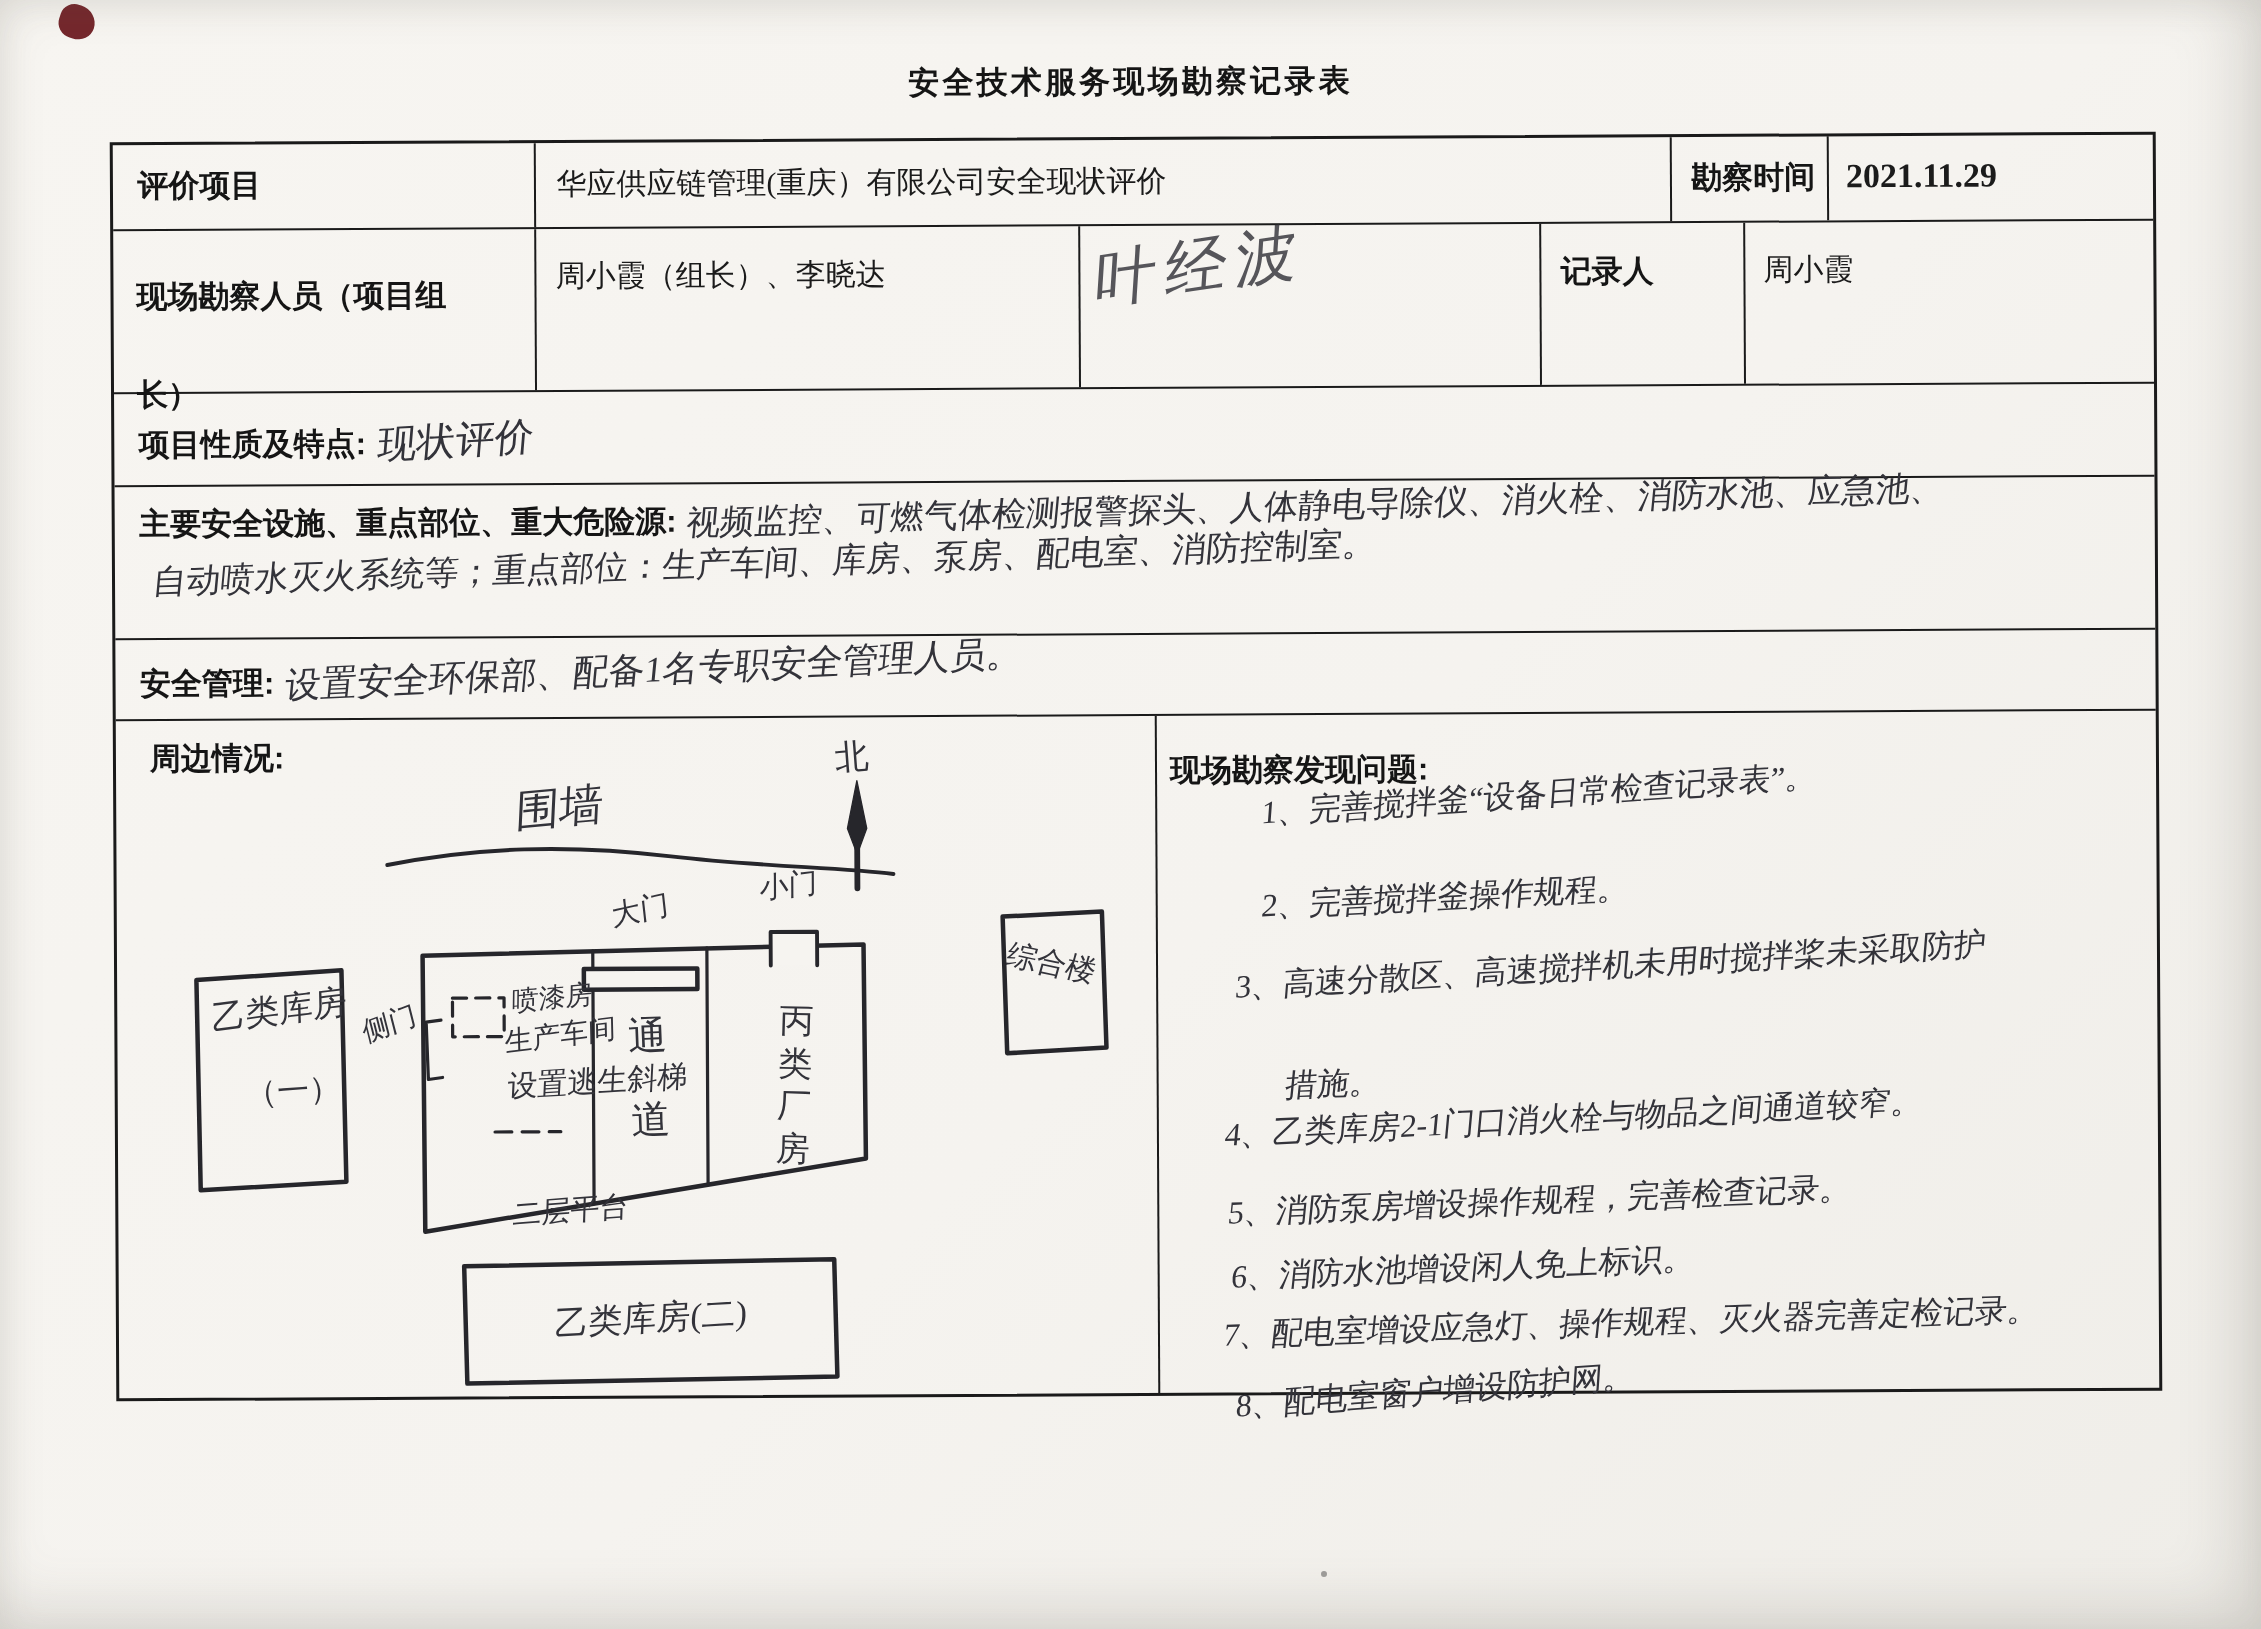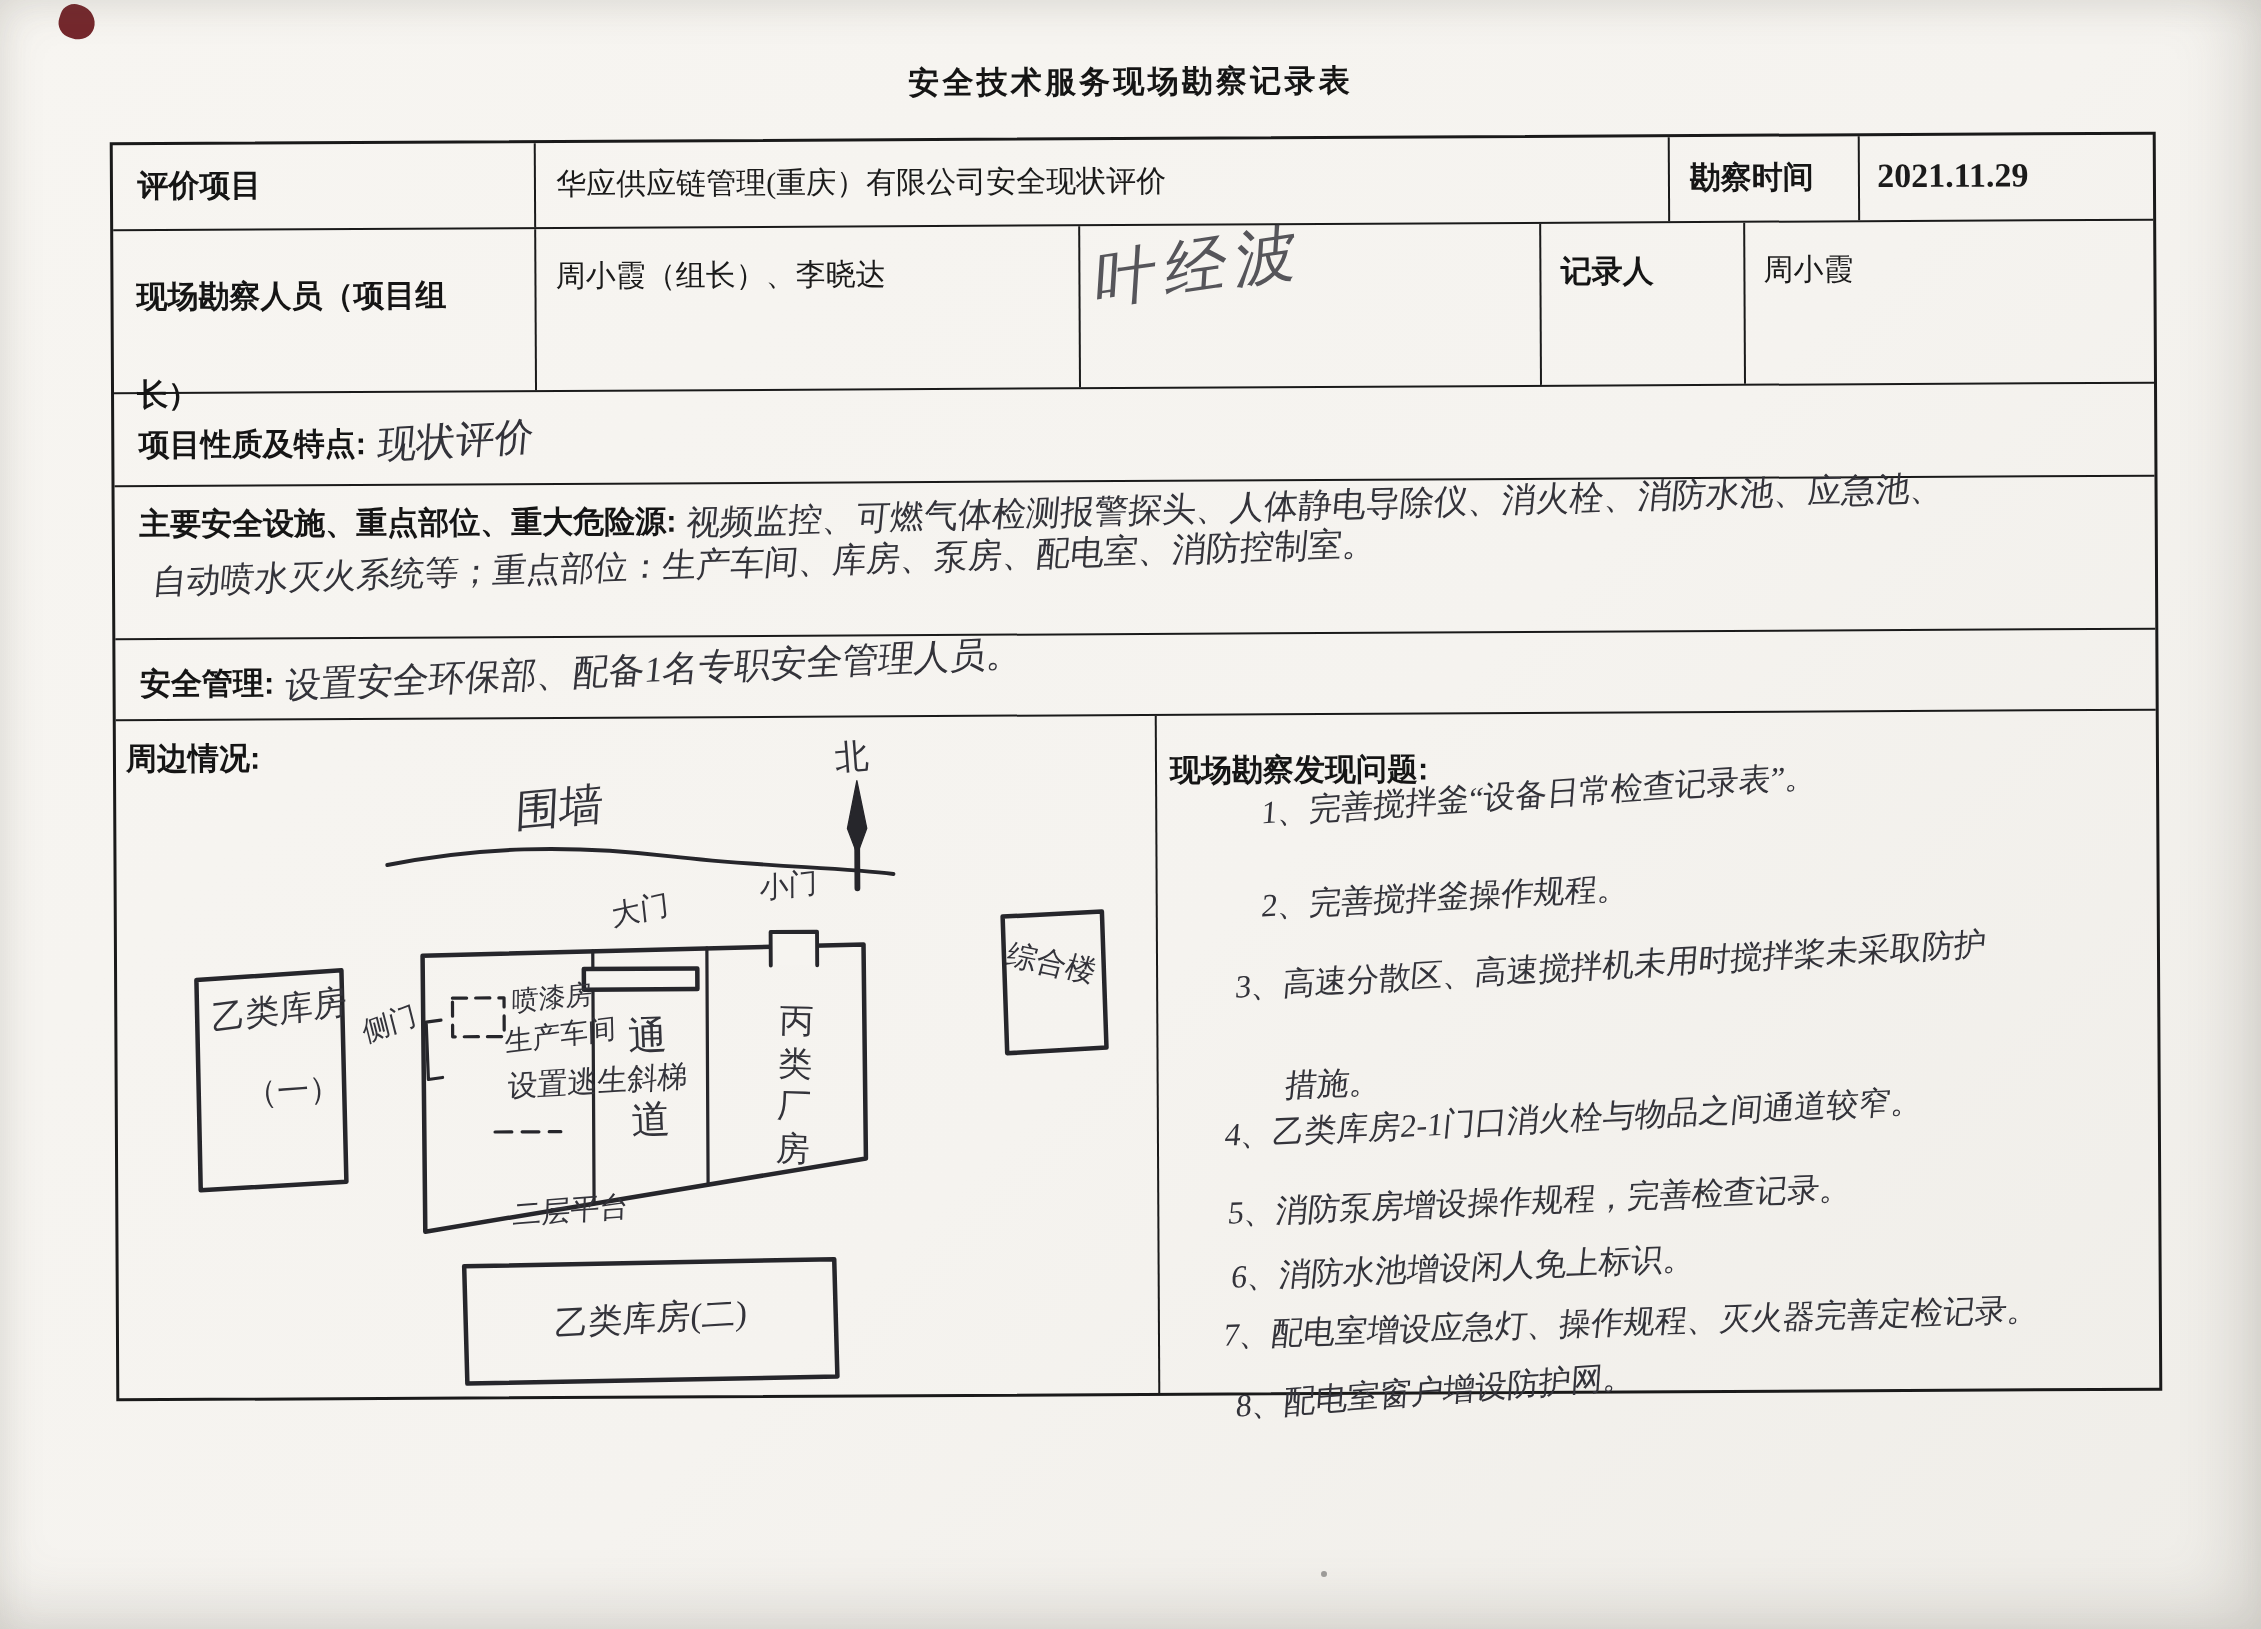--- a/index.html
+++ b/index.html
@@ -27,21 +27,21 @@
   .c{box-sizing:border-box;border-right:2.6px solid #1a1a1a;position:relative;overflow:visible;}
   .c.last{border-right:none;}
 
   .pl{font-family:"Liberation Sans",sans-serif;font-weight:700;font-size:31px;color:#151515;}
   .pv{font-family:"Liberation Serif",serif;font-size:30px;color:#1b1b1b;}
   .hw{font-family:"Liberation Serif",serif;color:#33333a;white-space:nowrap;transform-origin:left top;}
 
   
   .c-eval{width:423px;padding-left:24.5px;line-height:81px;}
   .c-evalv{width:1136px;padding-left:20.6px;line-height:81px;}
-  .c-timel{width:190px;padding-left:19.3px;line-height:81px;}
+  .c-timel{width:157px;padding-left:19.3px;line-height:81px;}
   .c-timev{width:293px;padding-left:17px;line-height:79px;font-weight:700;font-size:34px;}
 
   
   .c-surv{width:423px;padding:17px 0 0 23px;}
   .c-surv .wrapbox{display:block;width:326px;line-height:98px;}
   .c-survv{width:544px;padding:27px 0 0 19.3px;}
   .c-party{width:191px;padding:27px 0 0 18px;}
   .c-sign{width:461px;}
   .sign-hw{position:absolute;left:18px;top:11.6px;font-size:62px;letter-spacing:9px;
     transform:rotate(-8deg) skewX(-12deg);opacity:.82;}
@@ -54,21 +54,21 @@
   .row4-pad{padding:15.5px 0 0 24.5px;}
   .row5-pad{padding:22px 0 0 24.5px;}
   .hw-nature{display:inline-block;font-size:39px;margin-left:11.6px;transform:rotate(-3deg) skewX(-8deg);vertical-align:-3.9px;}
   .hw-fac1{display:inline-block;font-size:34px;margin-left:9px;transform:rotate(-1.3deg) skewX(-7deg);vertical-align:-2.6px;}
   .hw-fac2{display:block;font-size:34px;margin:10.3px 0 0 15.5px;transform:rotate(-1.5deg) skewX(-7deg);}
   .hw-mgmt{display:inline-block;font-size:36px;margin-left:10.3px;transform:rotate(-2.2deg) skewX(-8deg);vertical-align:-3.9px;}
 
   
   .c-map{width:1041px;}
   .c-find{width:999px;}
-  .cell-head{position:absolute;left:10px;top:17px;}
+  .cell-head{position:absolute;left:34px;top:17px;}
   .find-head{position:absolute;left:13px;top:34px;}
   .map-svg{position:absolute;left:0;top:0;z-index:1;}
   .ml{position:absolute;z-index:2;}
 
   .m-wall{left:401px;top:63px;font-size:44px;transform:rotate(-5deg) skewX(-8deg);}
   .m-north{left:717px;top:18px;font-size:34px;transform:rotate(-4deg);}
   .m-wh1a{left:94px;top:275px;font-size:34px;transform:rotate(-7deg) skewX(-6deg);}
   .m-wh1b{left:126px;top:352px;font-size:32px;transform:rotate(-4deg);}
   .m-side{left:241px;top:295px;font-size:28px;transform:rotate(-20deg) skewX(-6deg);}
   .m-spray{left:395px;top:264px;font-size:27px;transform:rotate(-5deg) skewX(-6deg);}

